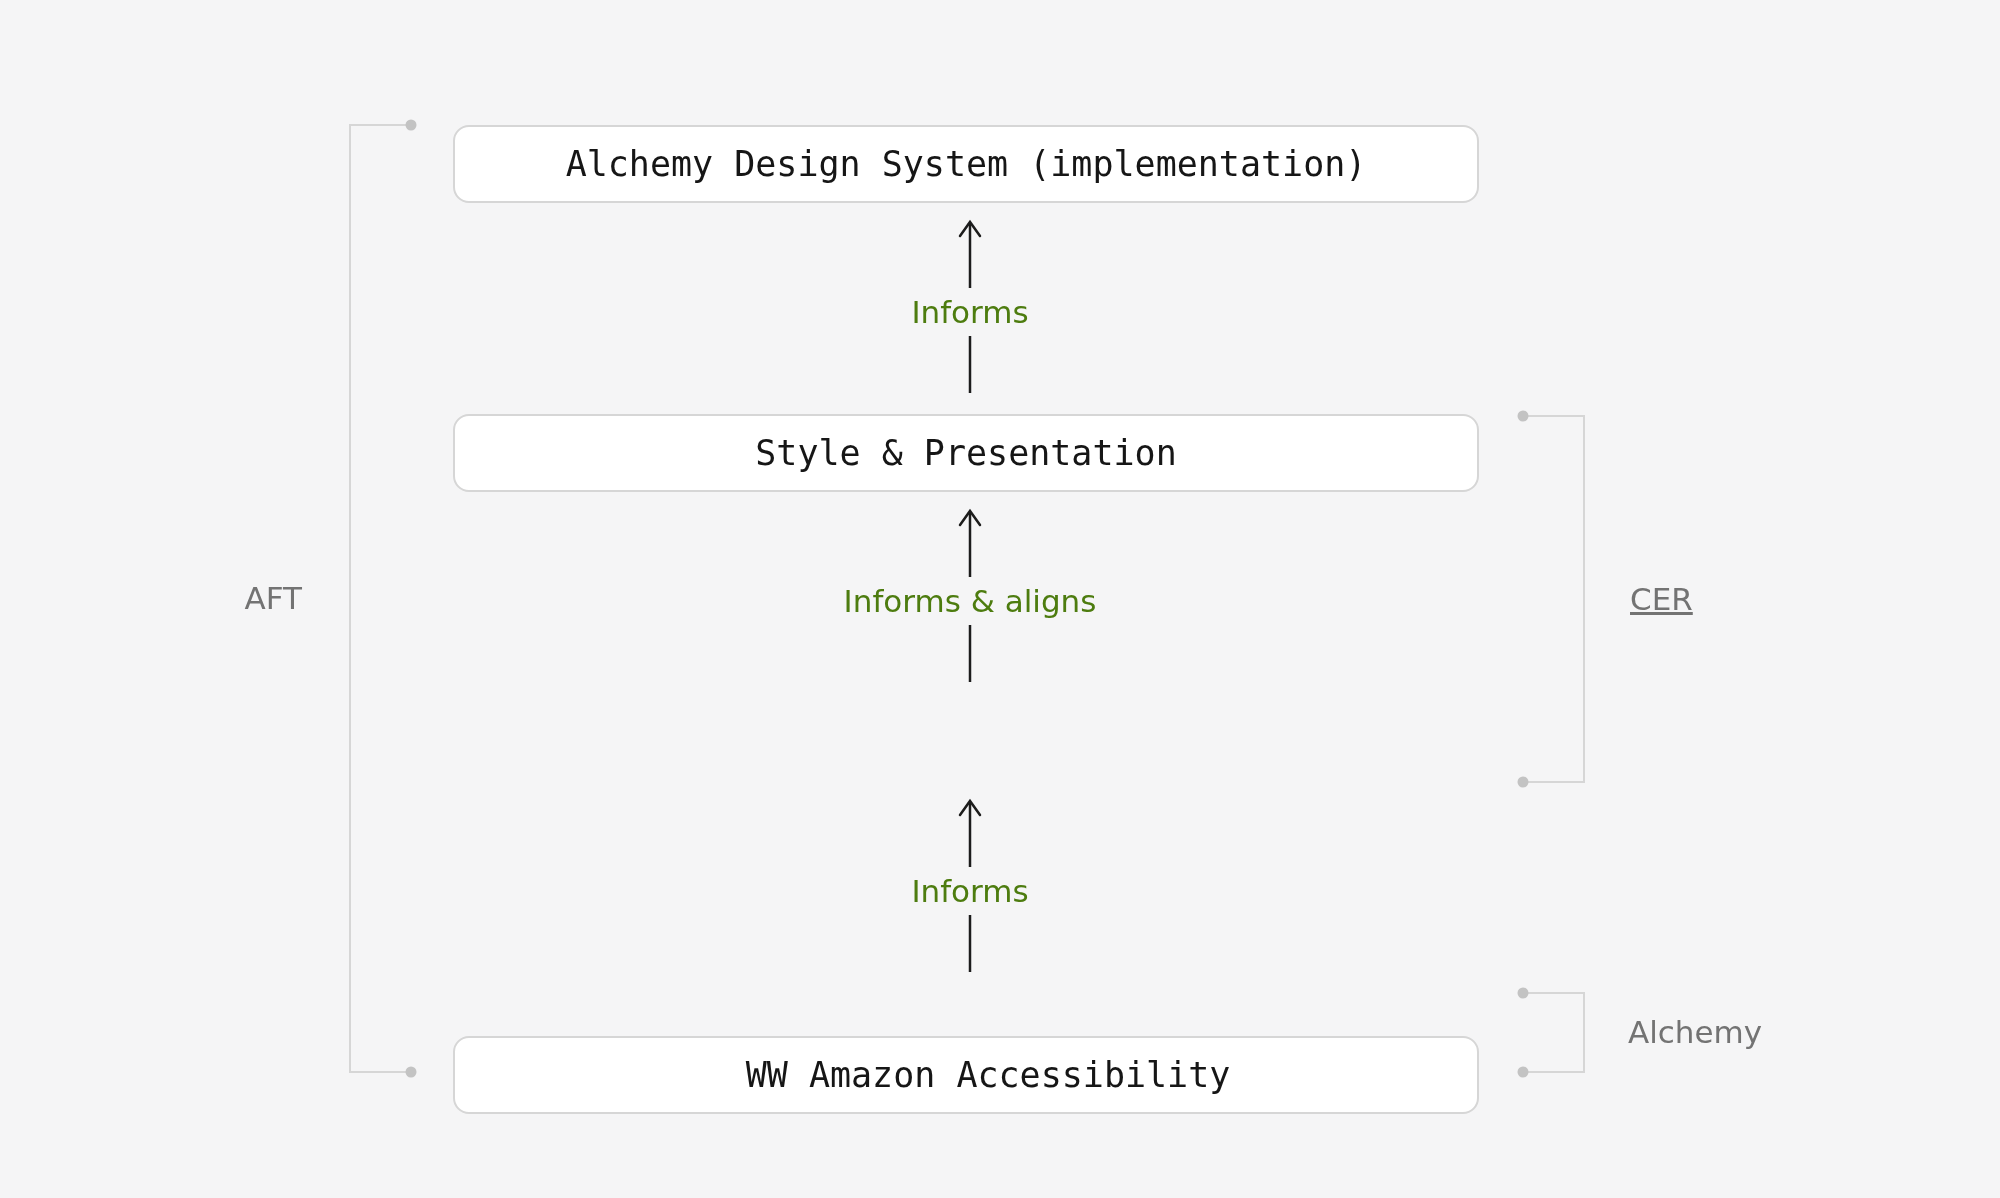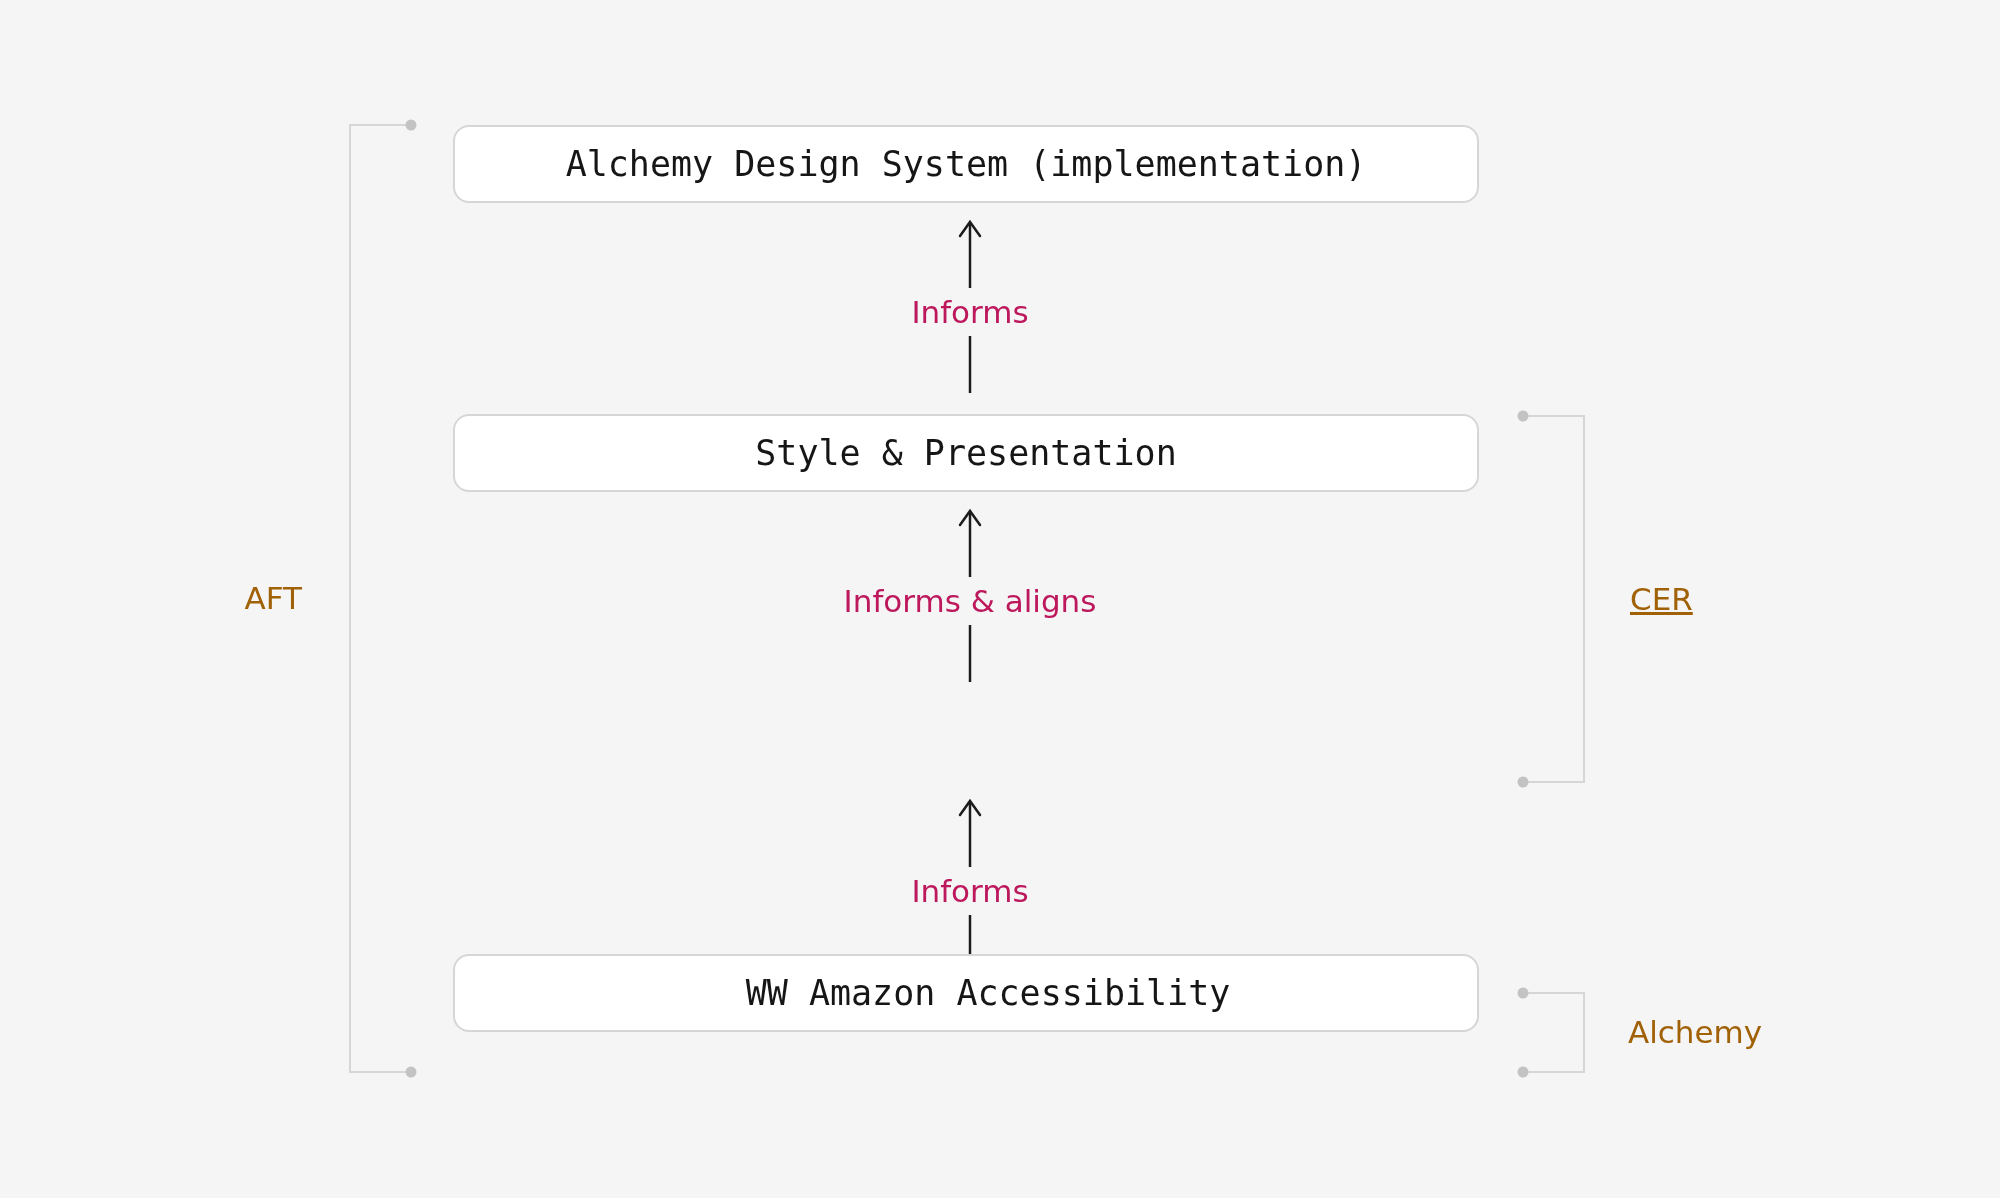--- a/index.html
+++ b/index.html
@@ -38,38 +38,38 @@
     font-family: "DejaVu Sans Mono", "Liberation Mono", monospace;
     font-size: 35px;
     font-weight: 500;
     color: #161616;
     white-space: nowrap;
     text-align: right;
   }
   .node-1 { top: 125px; }
   .node-2 { top: 414px; }
   .node-3 { top: 704px; }
-  .node-4 { top: 954px; padding-left: 44px; }
+  .node-4 { top: 1036px; padding-left: 44px; }
 
   .edge-label {
     position: absolute;
     left: 970px;
     transform: translate(-50%, -50%);
     font-size: 31px;
-    color: #be185d;
+    color: #4d7c0f;
     white-space: nowrap;
   }
   .edge-label-1 { top: 312px; }
   .edge-label-2 { top: 601px; }
   .edge-label-3 { top: 891px; }
 
   .group-label {
     position: absolute;
     font-size: 31px;
-    color: #a16207;
+    color: #737373;
     white-space: nowrap;
   }
   .group-label-aft {
     left: 302px;
     top: 598px;
     transform: translate(-100%, -50%);
   }
   .group-label-cer {
     left: 1630px;
     top: 599px;

